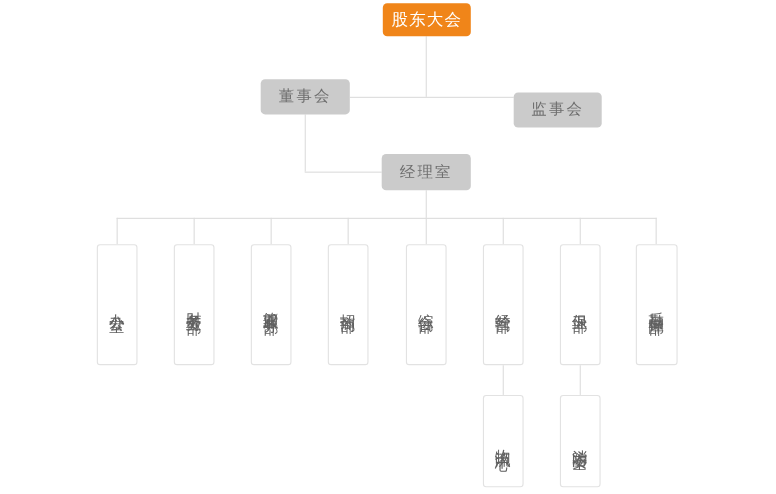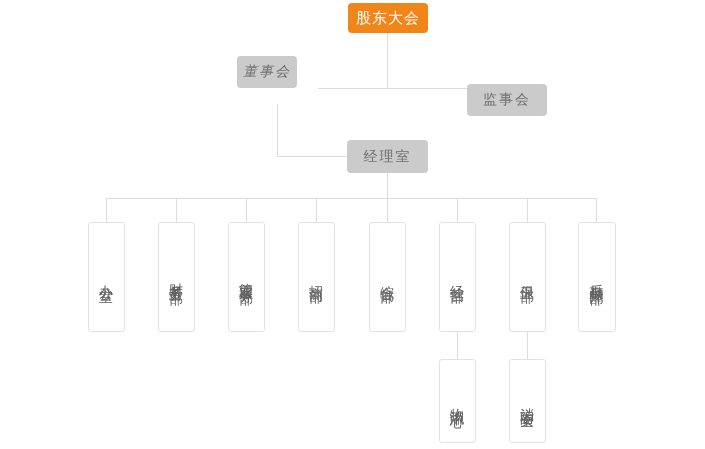--- a/index.html
+++ b/index.html
@@ -93,21 +93,21 @@
   <div class="vline" style="left:457px; top:198px; height:24px;"></div>
   <div class="vline" style="left:527px; top:198px; height:24px;"></div>
   <div class="vline" style="left:596px; top:198px; height:24px;"></div>
   <div class="vline" style="left:457px; top:332px; height:27px;"></div>
   <div class="vline" style="left:527px; top:332px; height:27px;"></div>
 
   <div class="box root-box" style="left:348px; top:3px; width:80px; height:30px;">
     <span>股东大会</span>
   </div>
 
-  <div class="box gray-box" style="left:237px; top:56px; width:60px; height:32px;font-style:italic;">
+  <div class="box gray-box" style="left:237px; top:72px; width:81px; height:32px;">
     <span>董事会</span>
   </div>
   <div class="box gray-box" style="left:467px; top:84px; width:80px; height:32px;">
     <span>监事会</span>
   </div>
 
   <div class="box gray-box" style="left:347px; top:140px; width:81px; height:33px;text-align:right;">
     <span>经理室</span>
   </div>
 

